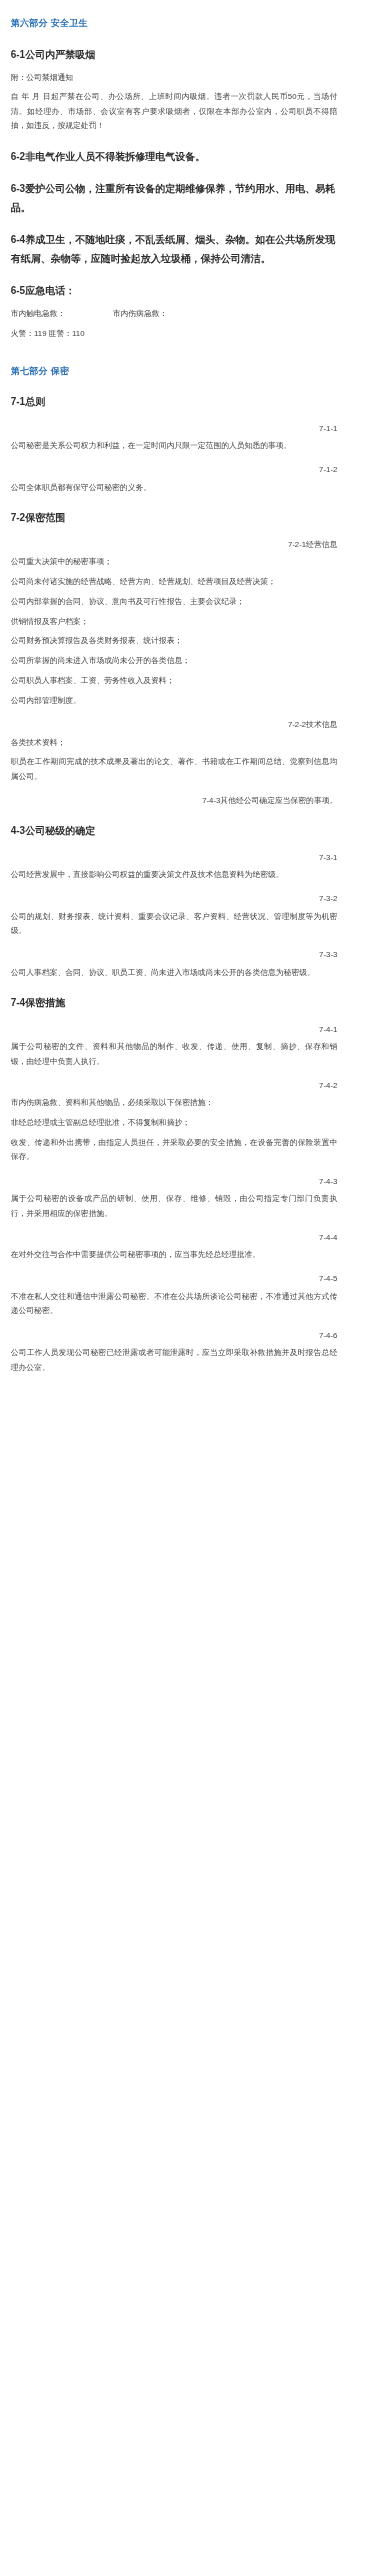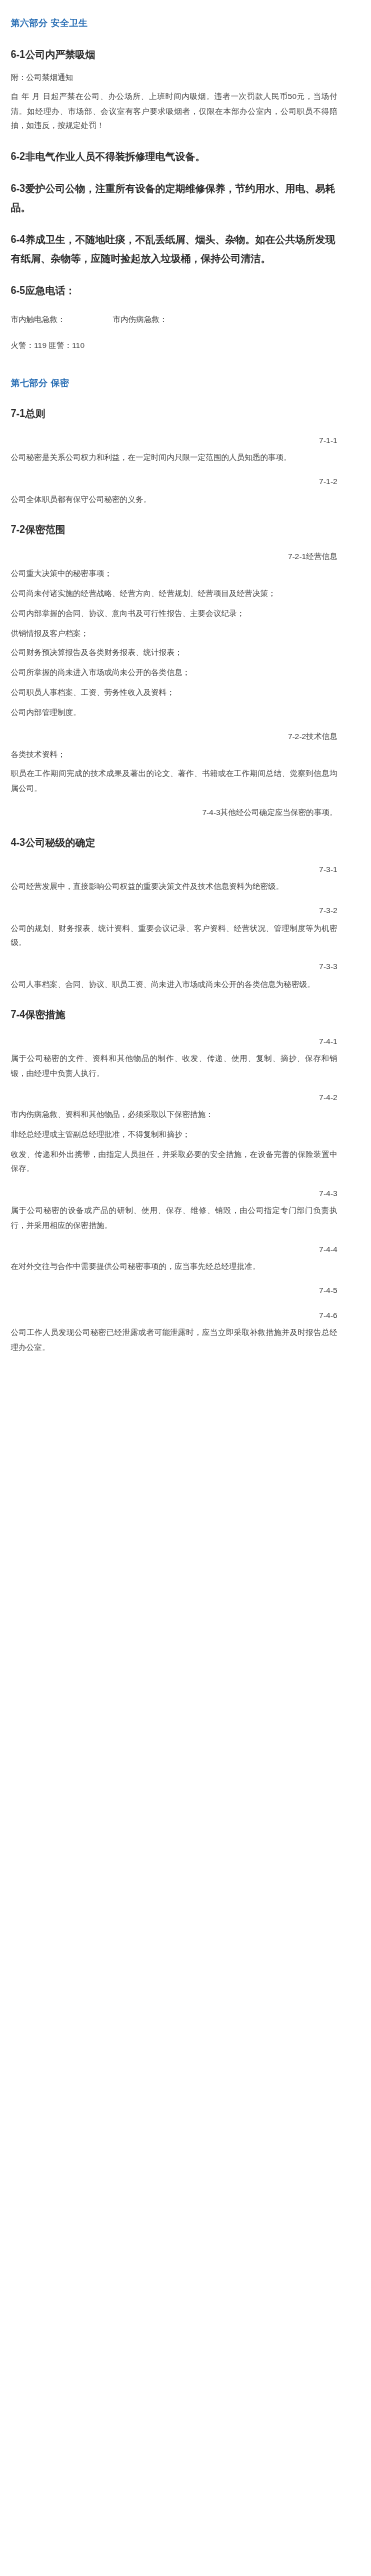--- a/index.html
+++ b/index.html
@@ -47,21 +47,21 @@
     text-align: justify;
     text-justify: inter-ideograph;
     color: #3f3f3f;
   }
   .emerg-line {
     margin: 0 0 4.3px 0;
   }
   .emerg-line span.col {
     display: inline-block;
   }
-  .col-a { width: 102px; margin-top: 6px; }
+  .col-a { width: 102px; }
 </style>
 </head>
 <body>
 
 <div class="page">
 
   <h1 class="chapter-title">第六部分  安全卫生</h1>
 
   <h2 class="section-title">6-1公司内严禁吸烟</h2>
   <p class="para">附：公司禁烟通知</p>
@@ -124,18 +124,19 @@
   <p class="para">非经总经理或主管副总经理批准，不得复制和摘抄；</p>
   <p class="para">收发、传递和外出携带，由指定人员担任，并采取必要的安全措施，在设备完善的保险装置中保存。</p>
 
   <p class="sub-title">7-4-3</p>
   <p class="para">属于公司秘密的设备或产品的研制、使用、保存、维修、销毁，由公司指定专门部门负责执行，并采用相应的保密措施。</p>
 
   <p class="sub-title">7-4-4</p>
   <p class="para">在对外交往与合作中需要提供公司秘密事项的，应当事先经总经理批准。</p>
 
   <p class="sub-title">7-4-5</p>
+  <p class="para">不准在私人交往和通信中泄露公司秘密。不准在公共场所谈论公司秘密，不准通过其他方式传递公司秘密。</p>
 
   <p class="sub-title">7-4-6</p>
   <p class="para">公司工作人员发现公司秘密已经泄露或者可能泄露时，应当立即采取补救措施并及时报告总经理办公室。</p>
 
 </div>
 
 
 </body></html>

